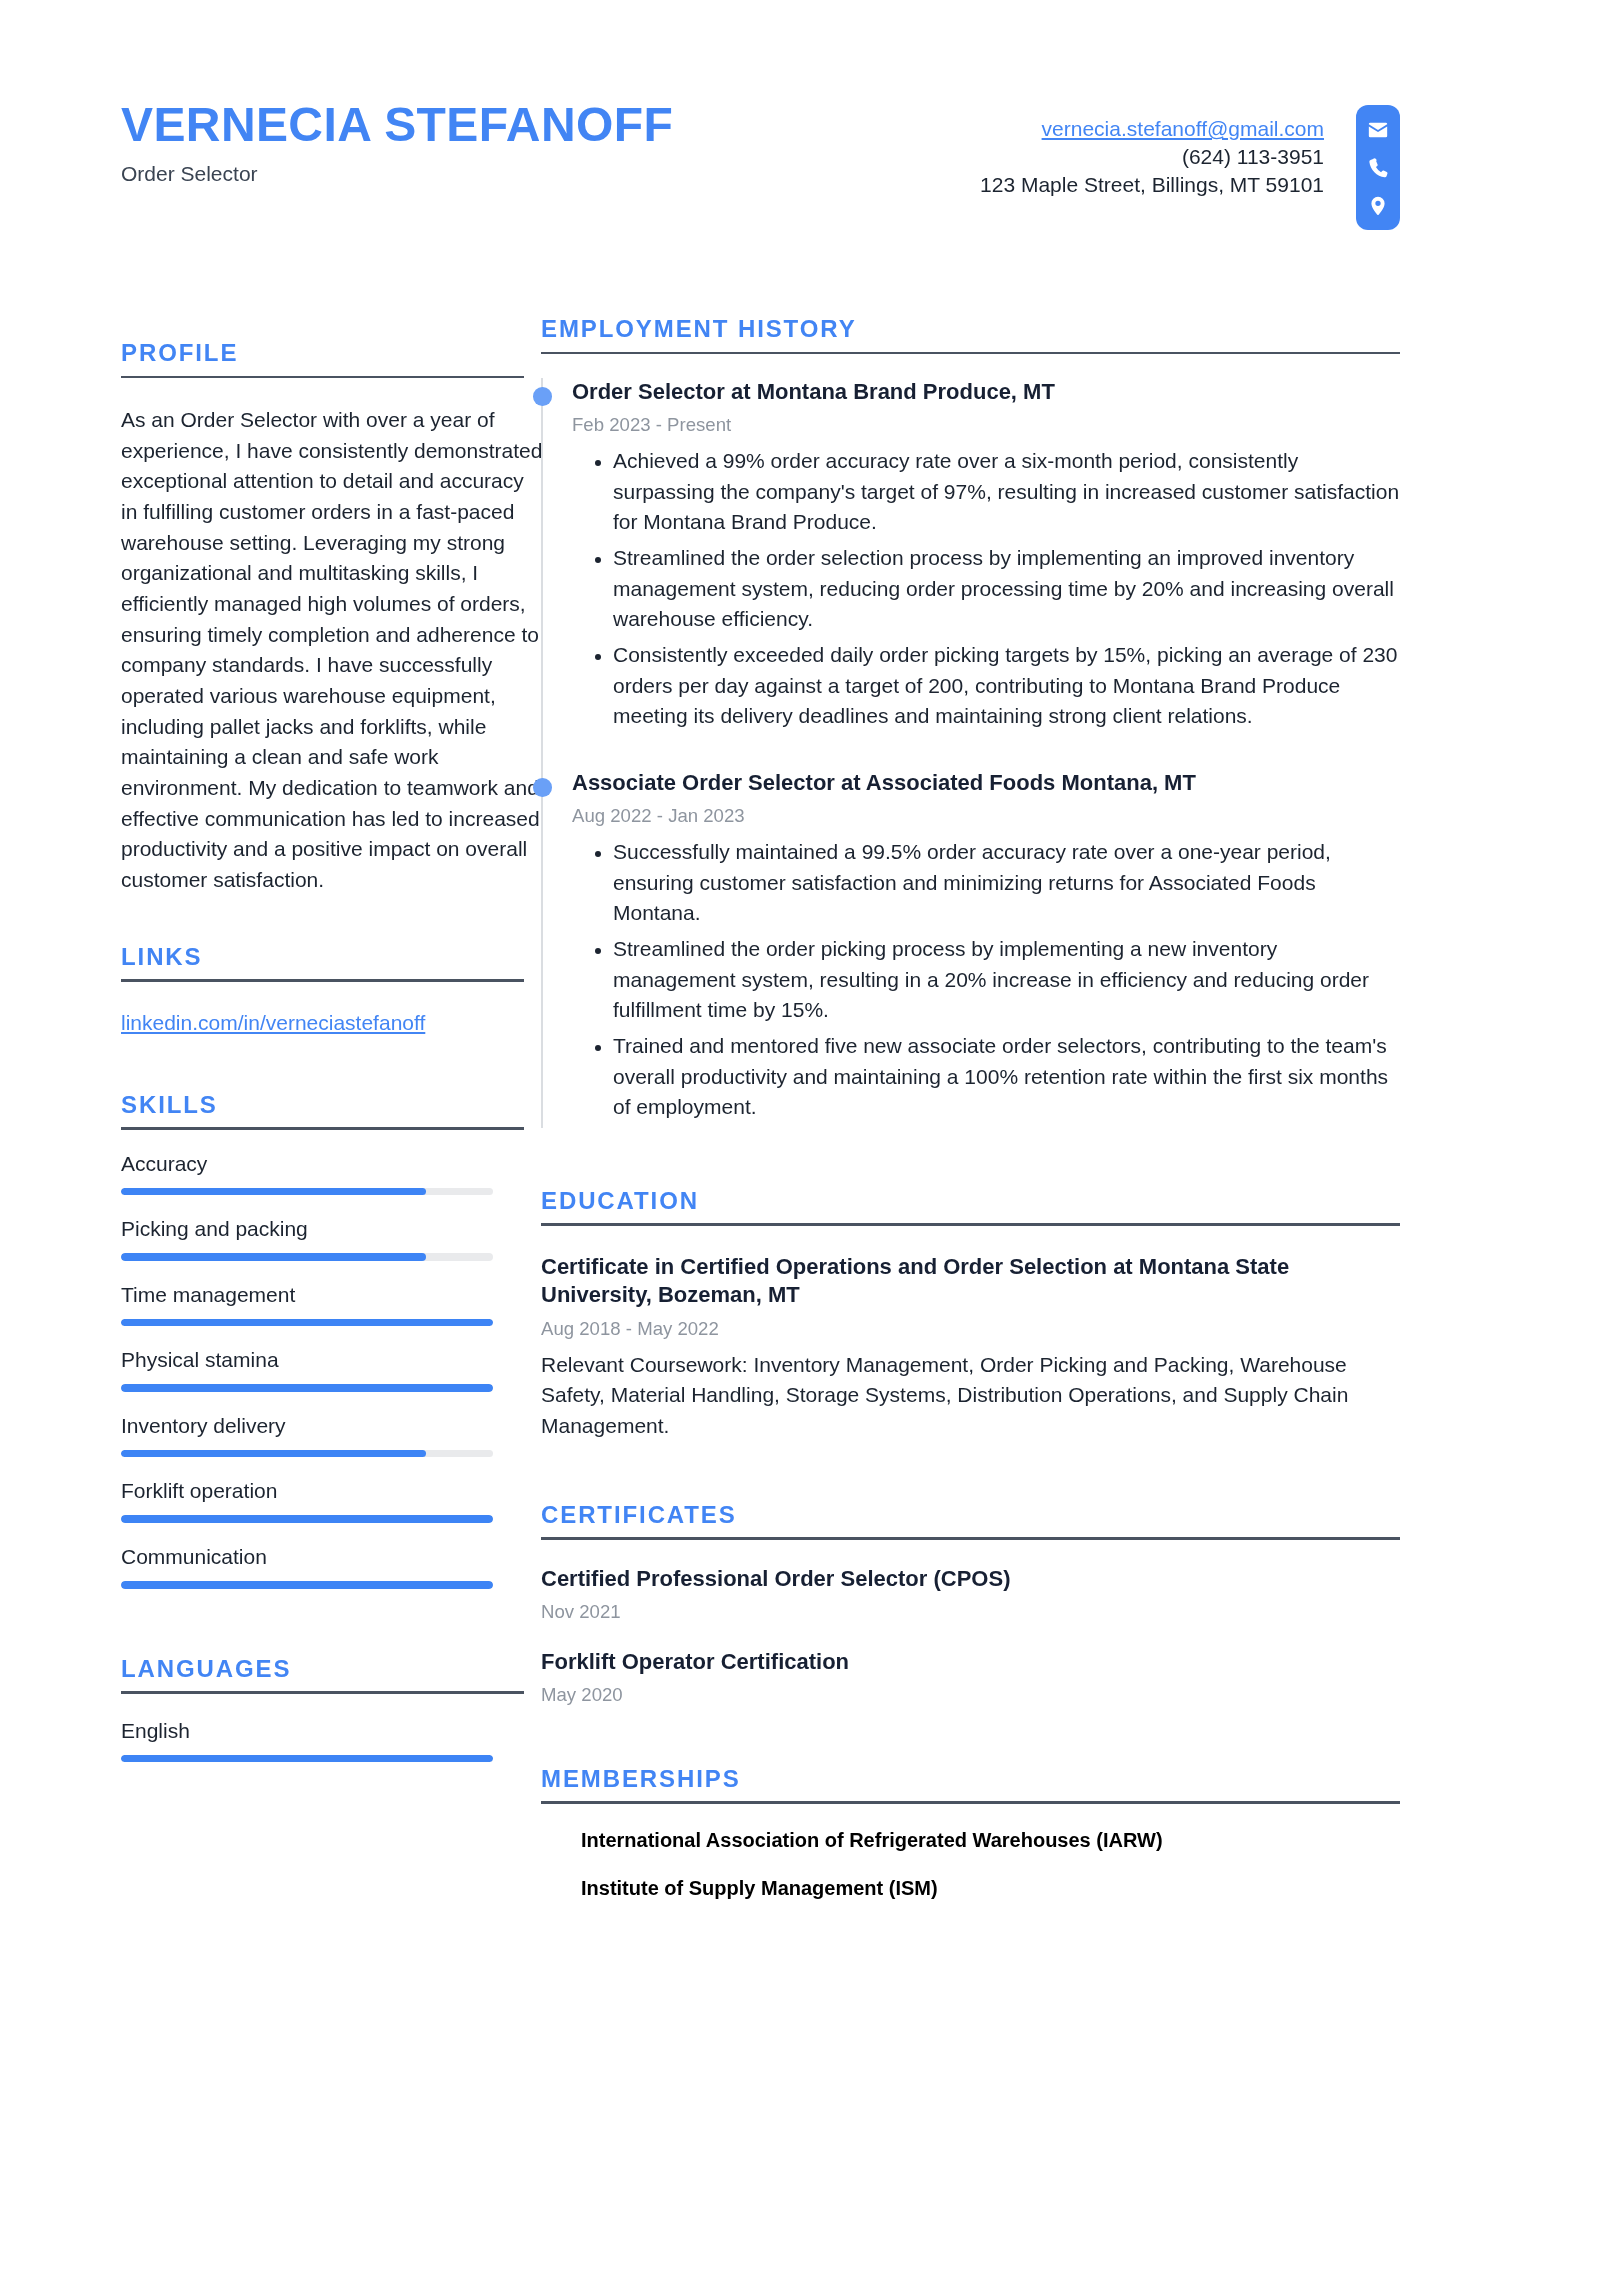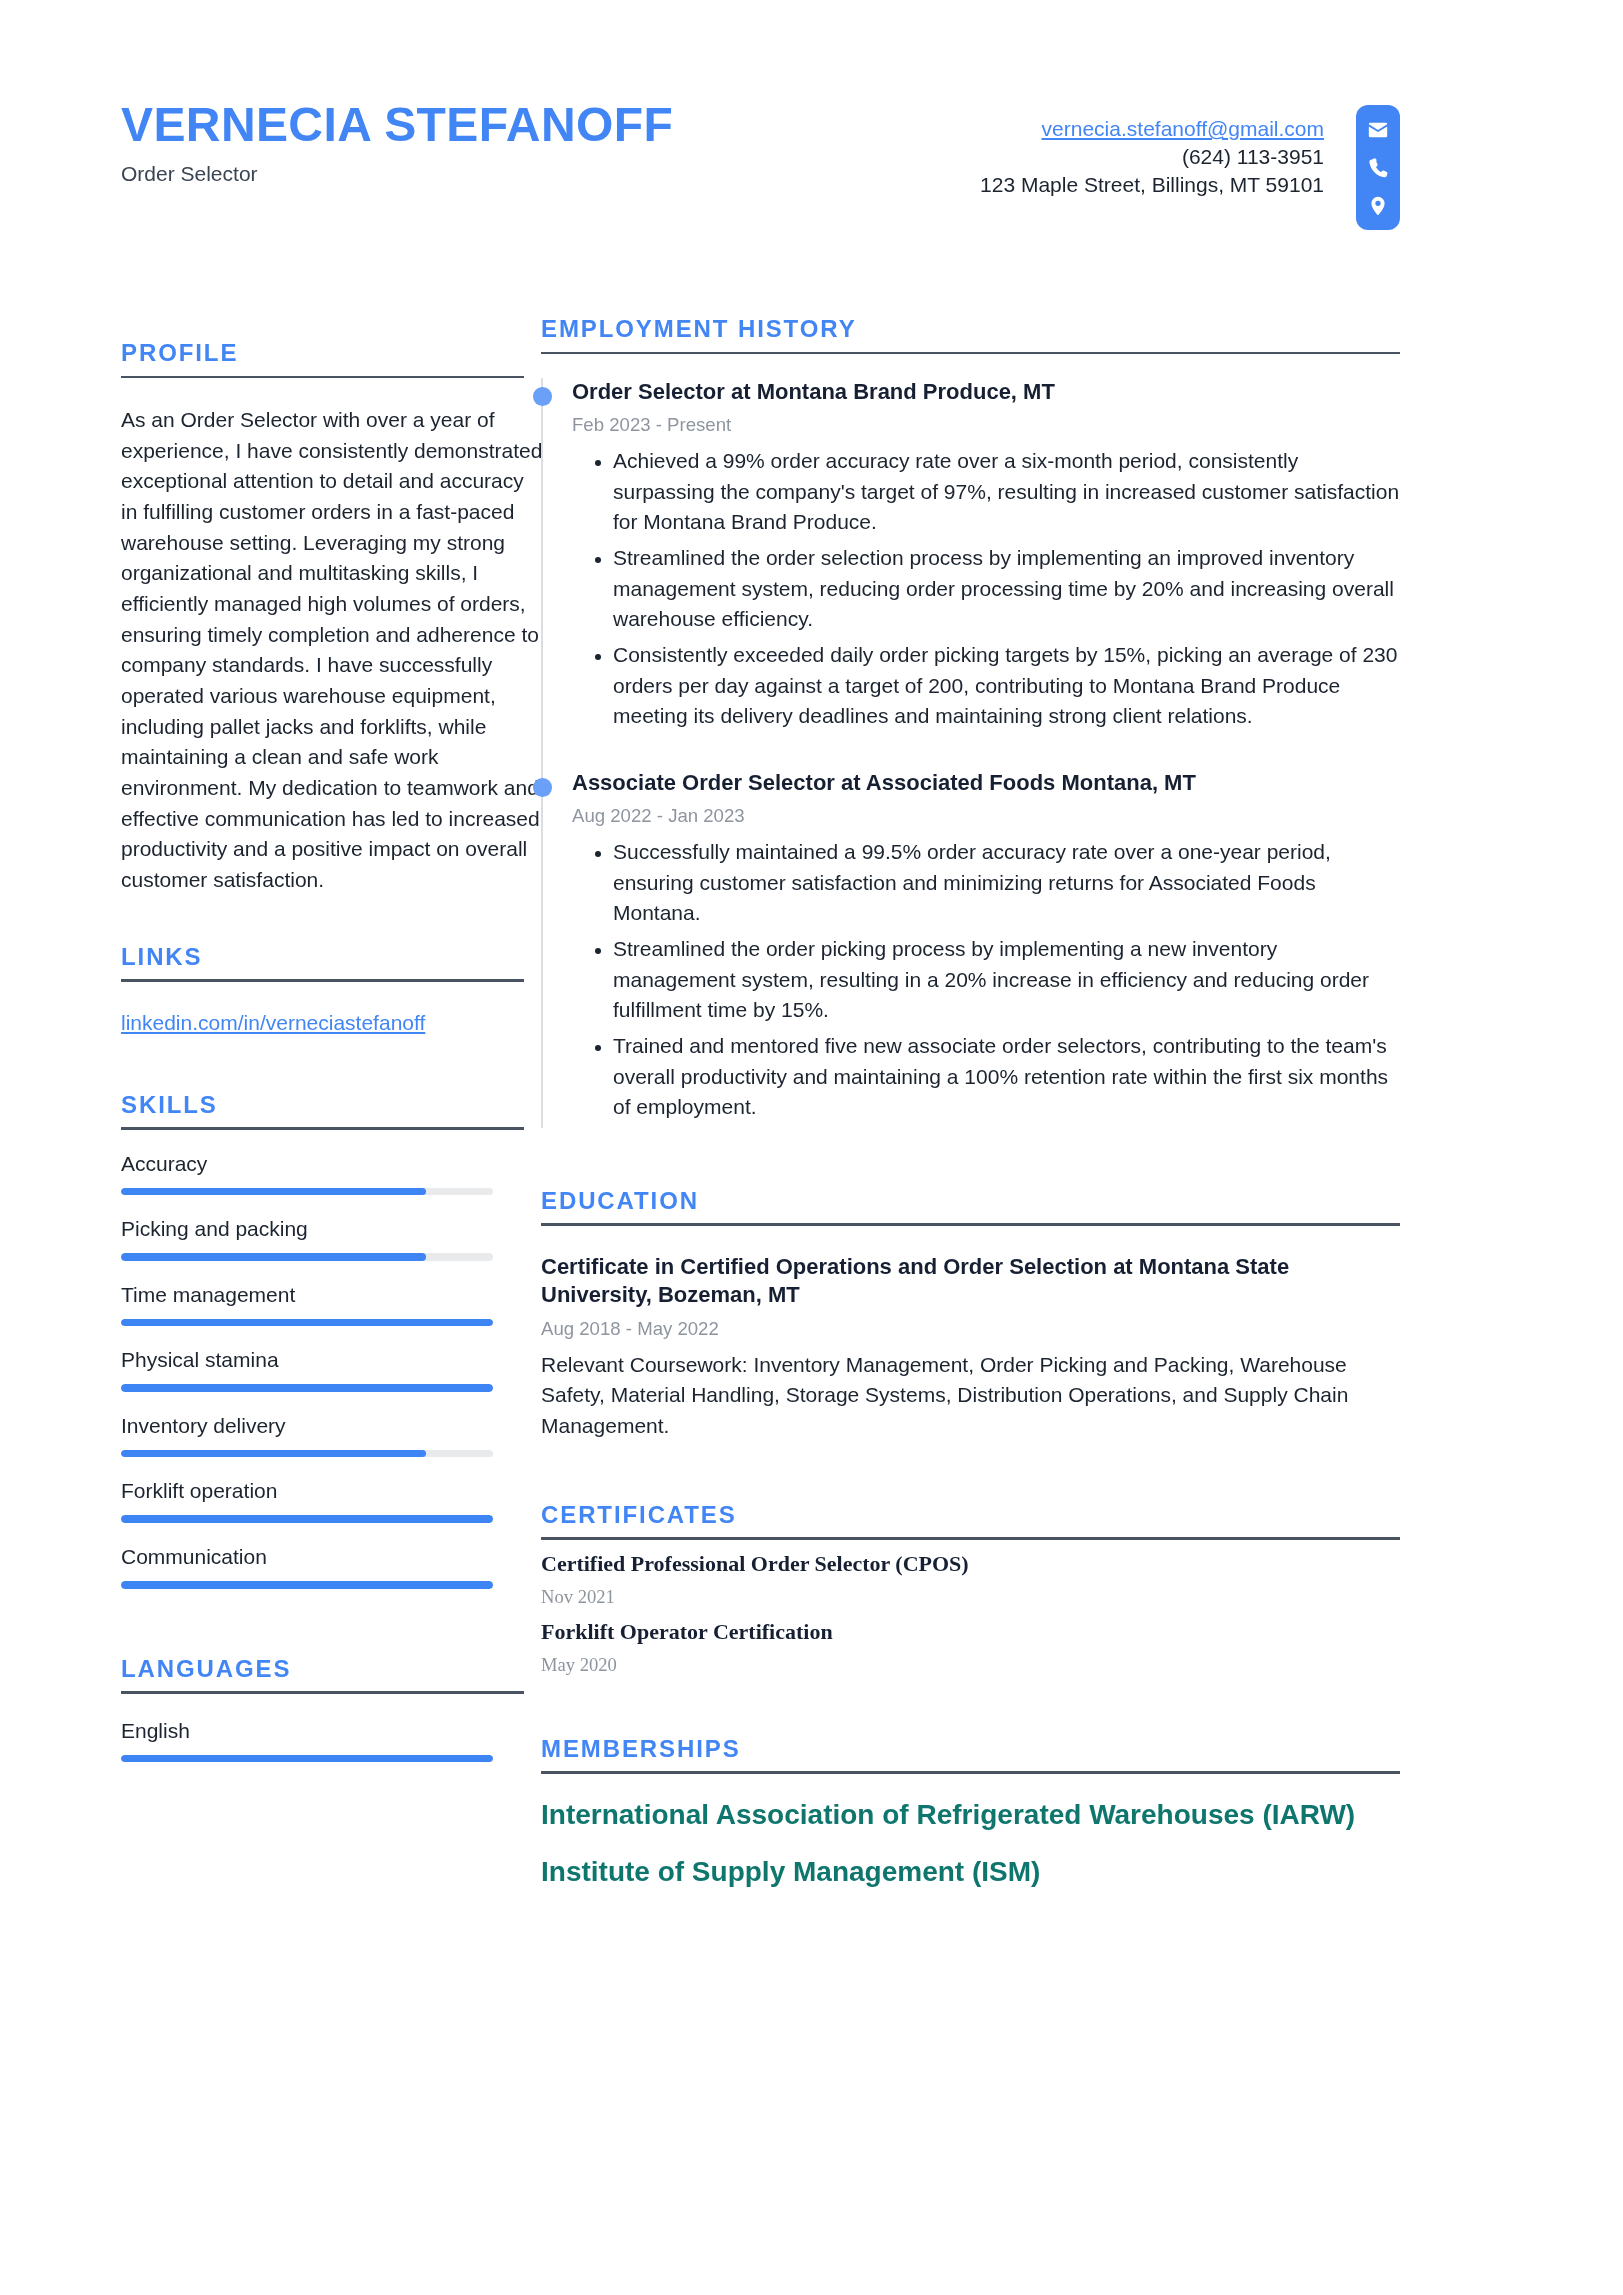--- a/index.html
+++ b/index.html
@@ -189,26 +189,27 @@
     font-size: 18.6px;
     color: #8e959f;
     margin-top: 7.6px;
   }
   .sub-desc {
     font-size: 21px;
     line-height: 1.46;
     color: #1c2430;
     margin-top: 10px;
   }
-  .cert-entry { margin-top: 10px; font-family: Liberation Serif, serif; }
+  .cert-entry { margin-top: 25px; }
   .mem-entry { margin-top: 25px; }
   .mem-title {
-    font-size: 28px;
+    font-size: 20px;
     font-weight: 700;
-    color: #0f766e;
+    color: #000000;
+    margin-left: 40px;
   }
 </style>
 </head>
 <body>
 
 <div class="page">
 
   <div class="header">
     <div class="identity">
       <div class="full-name">VERNECIA STEFANOFF</div>

